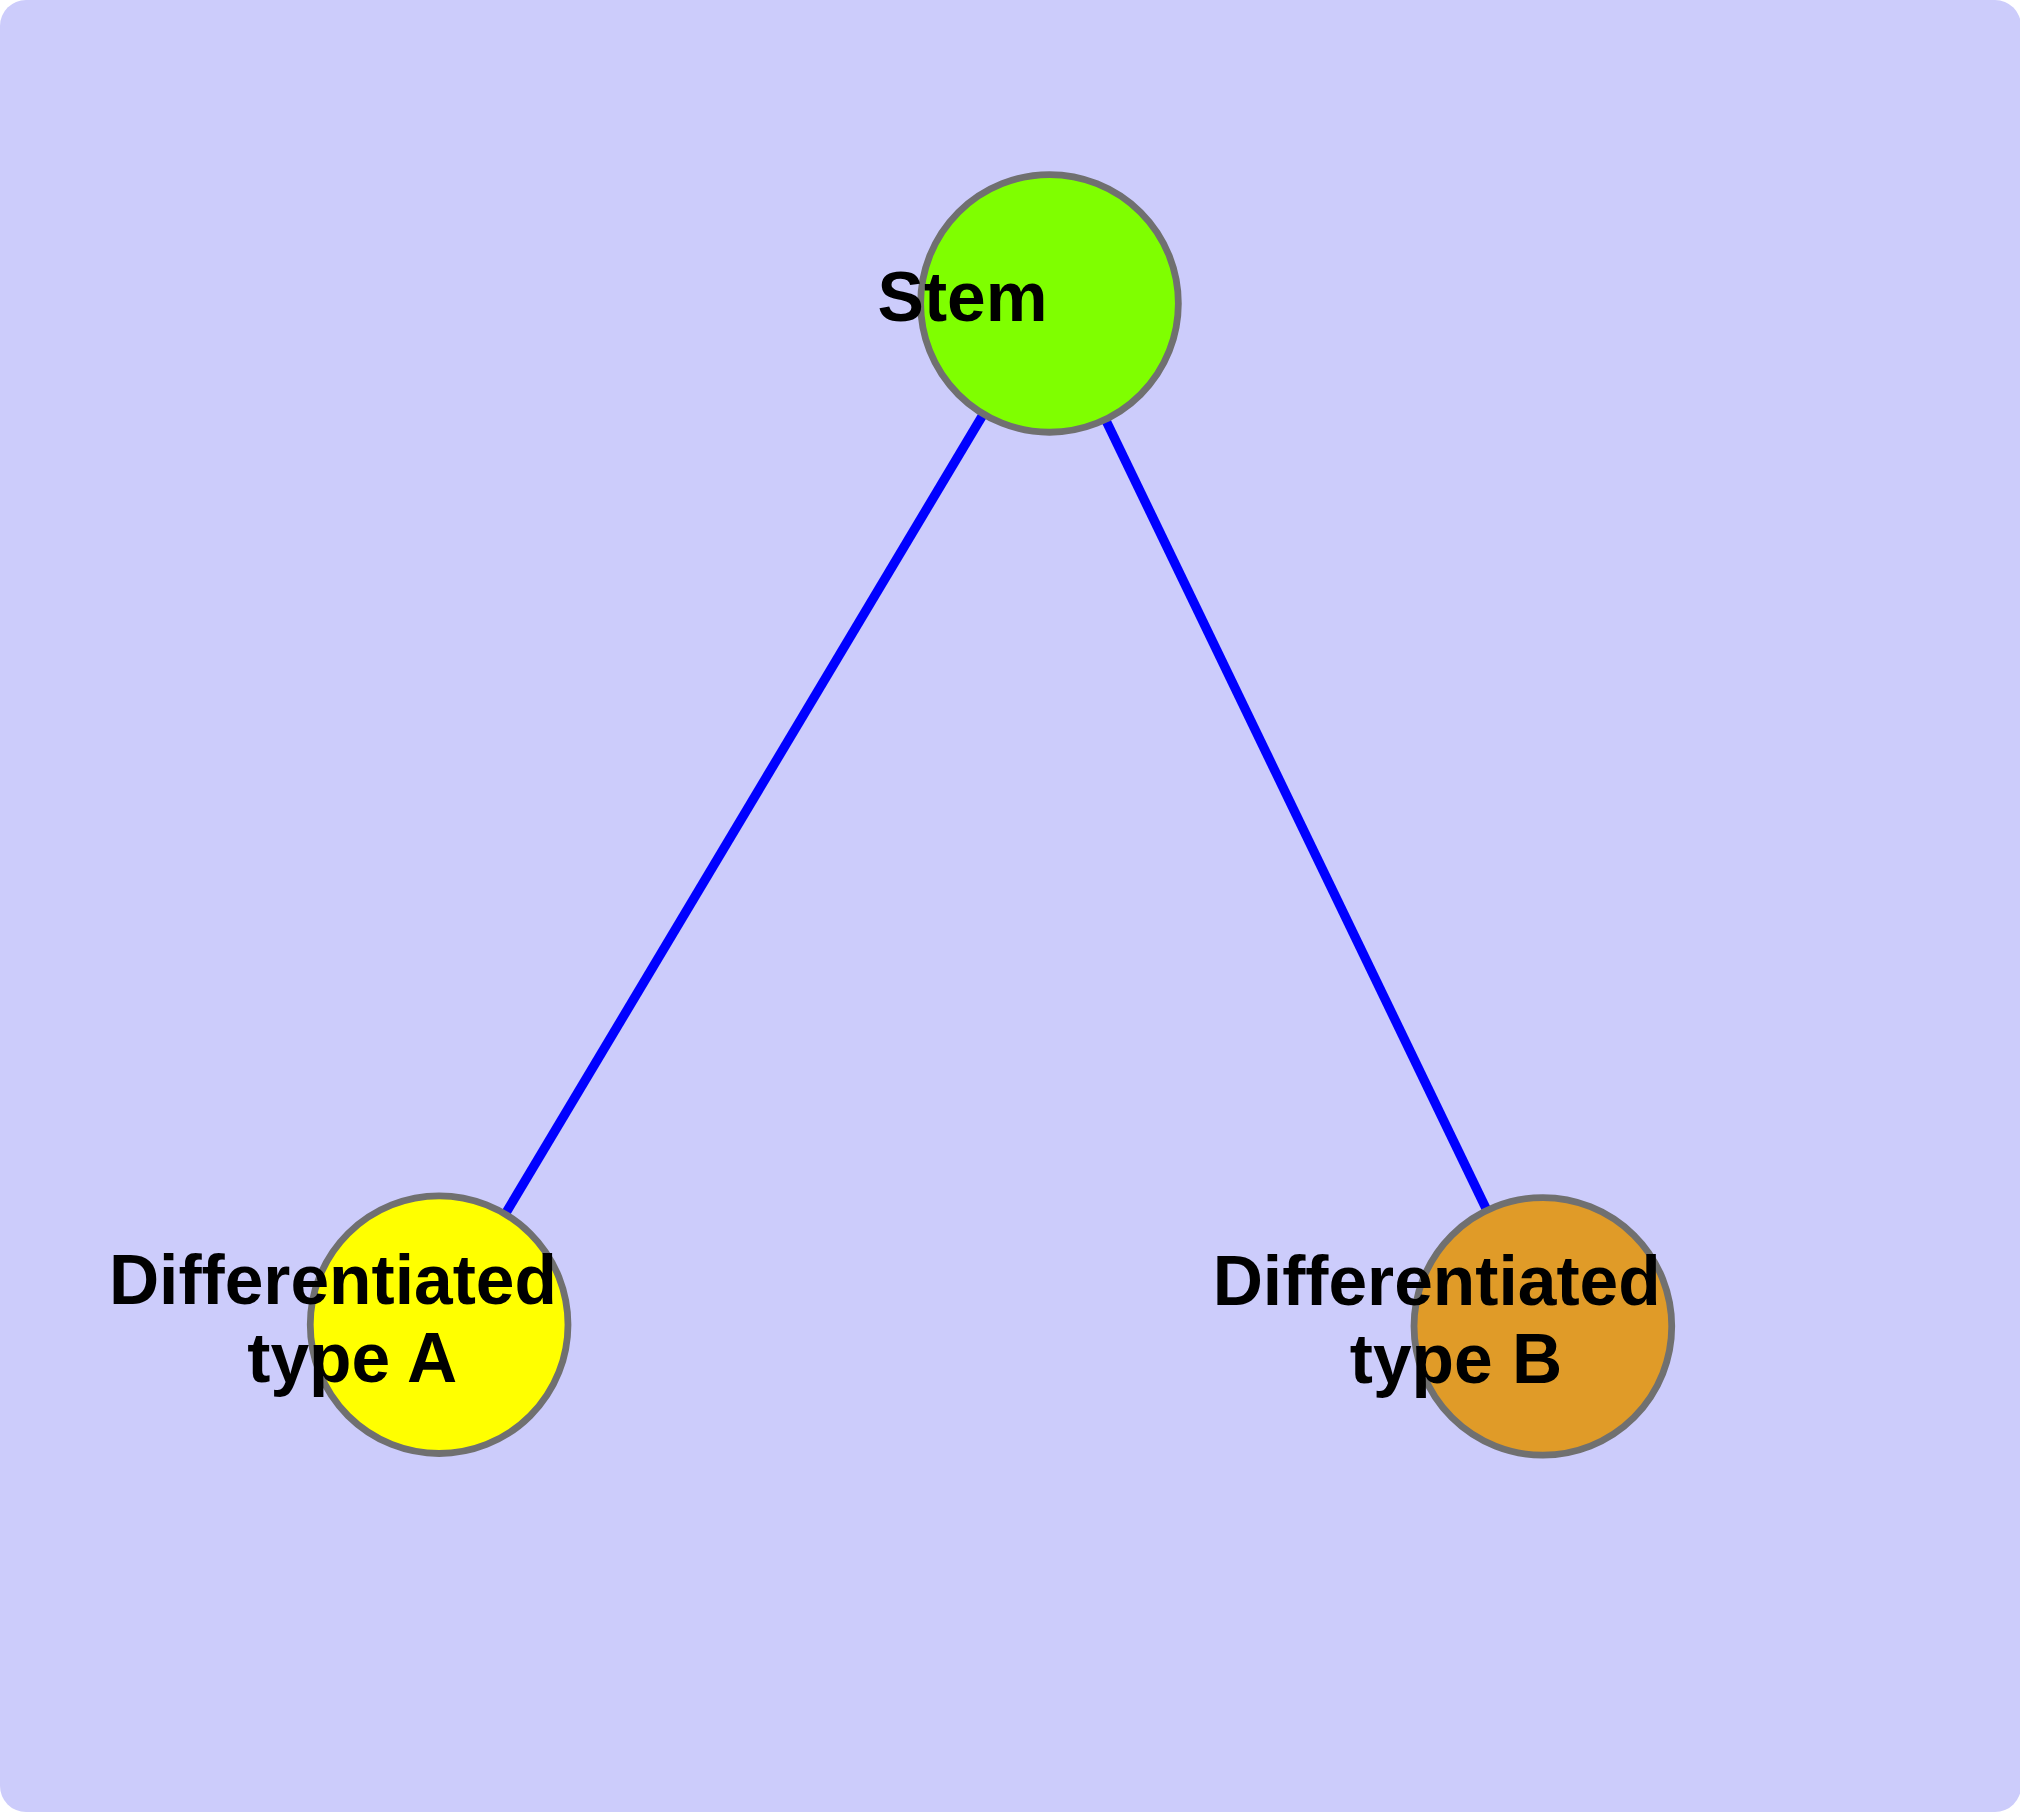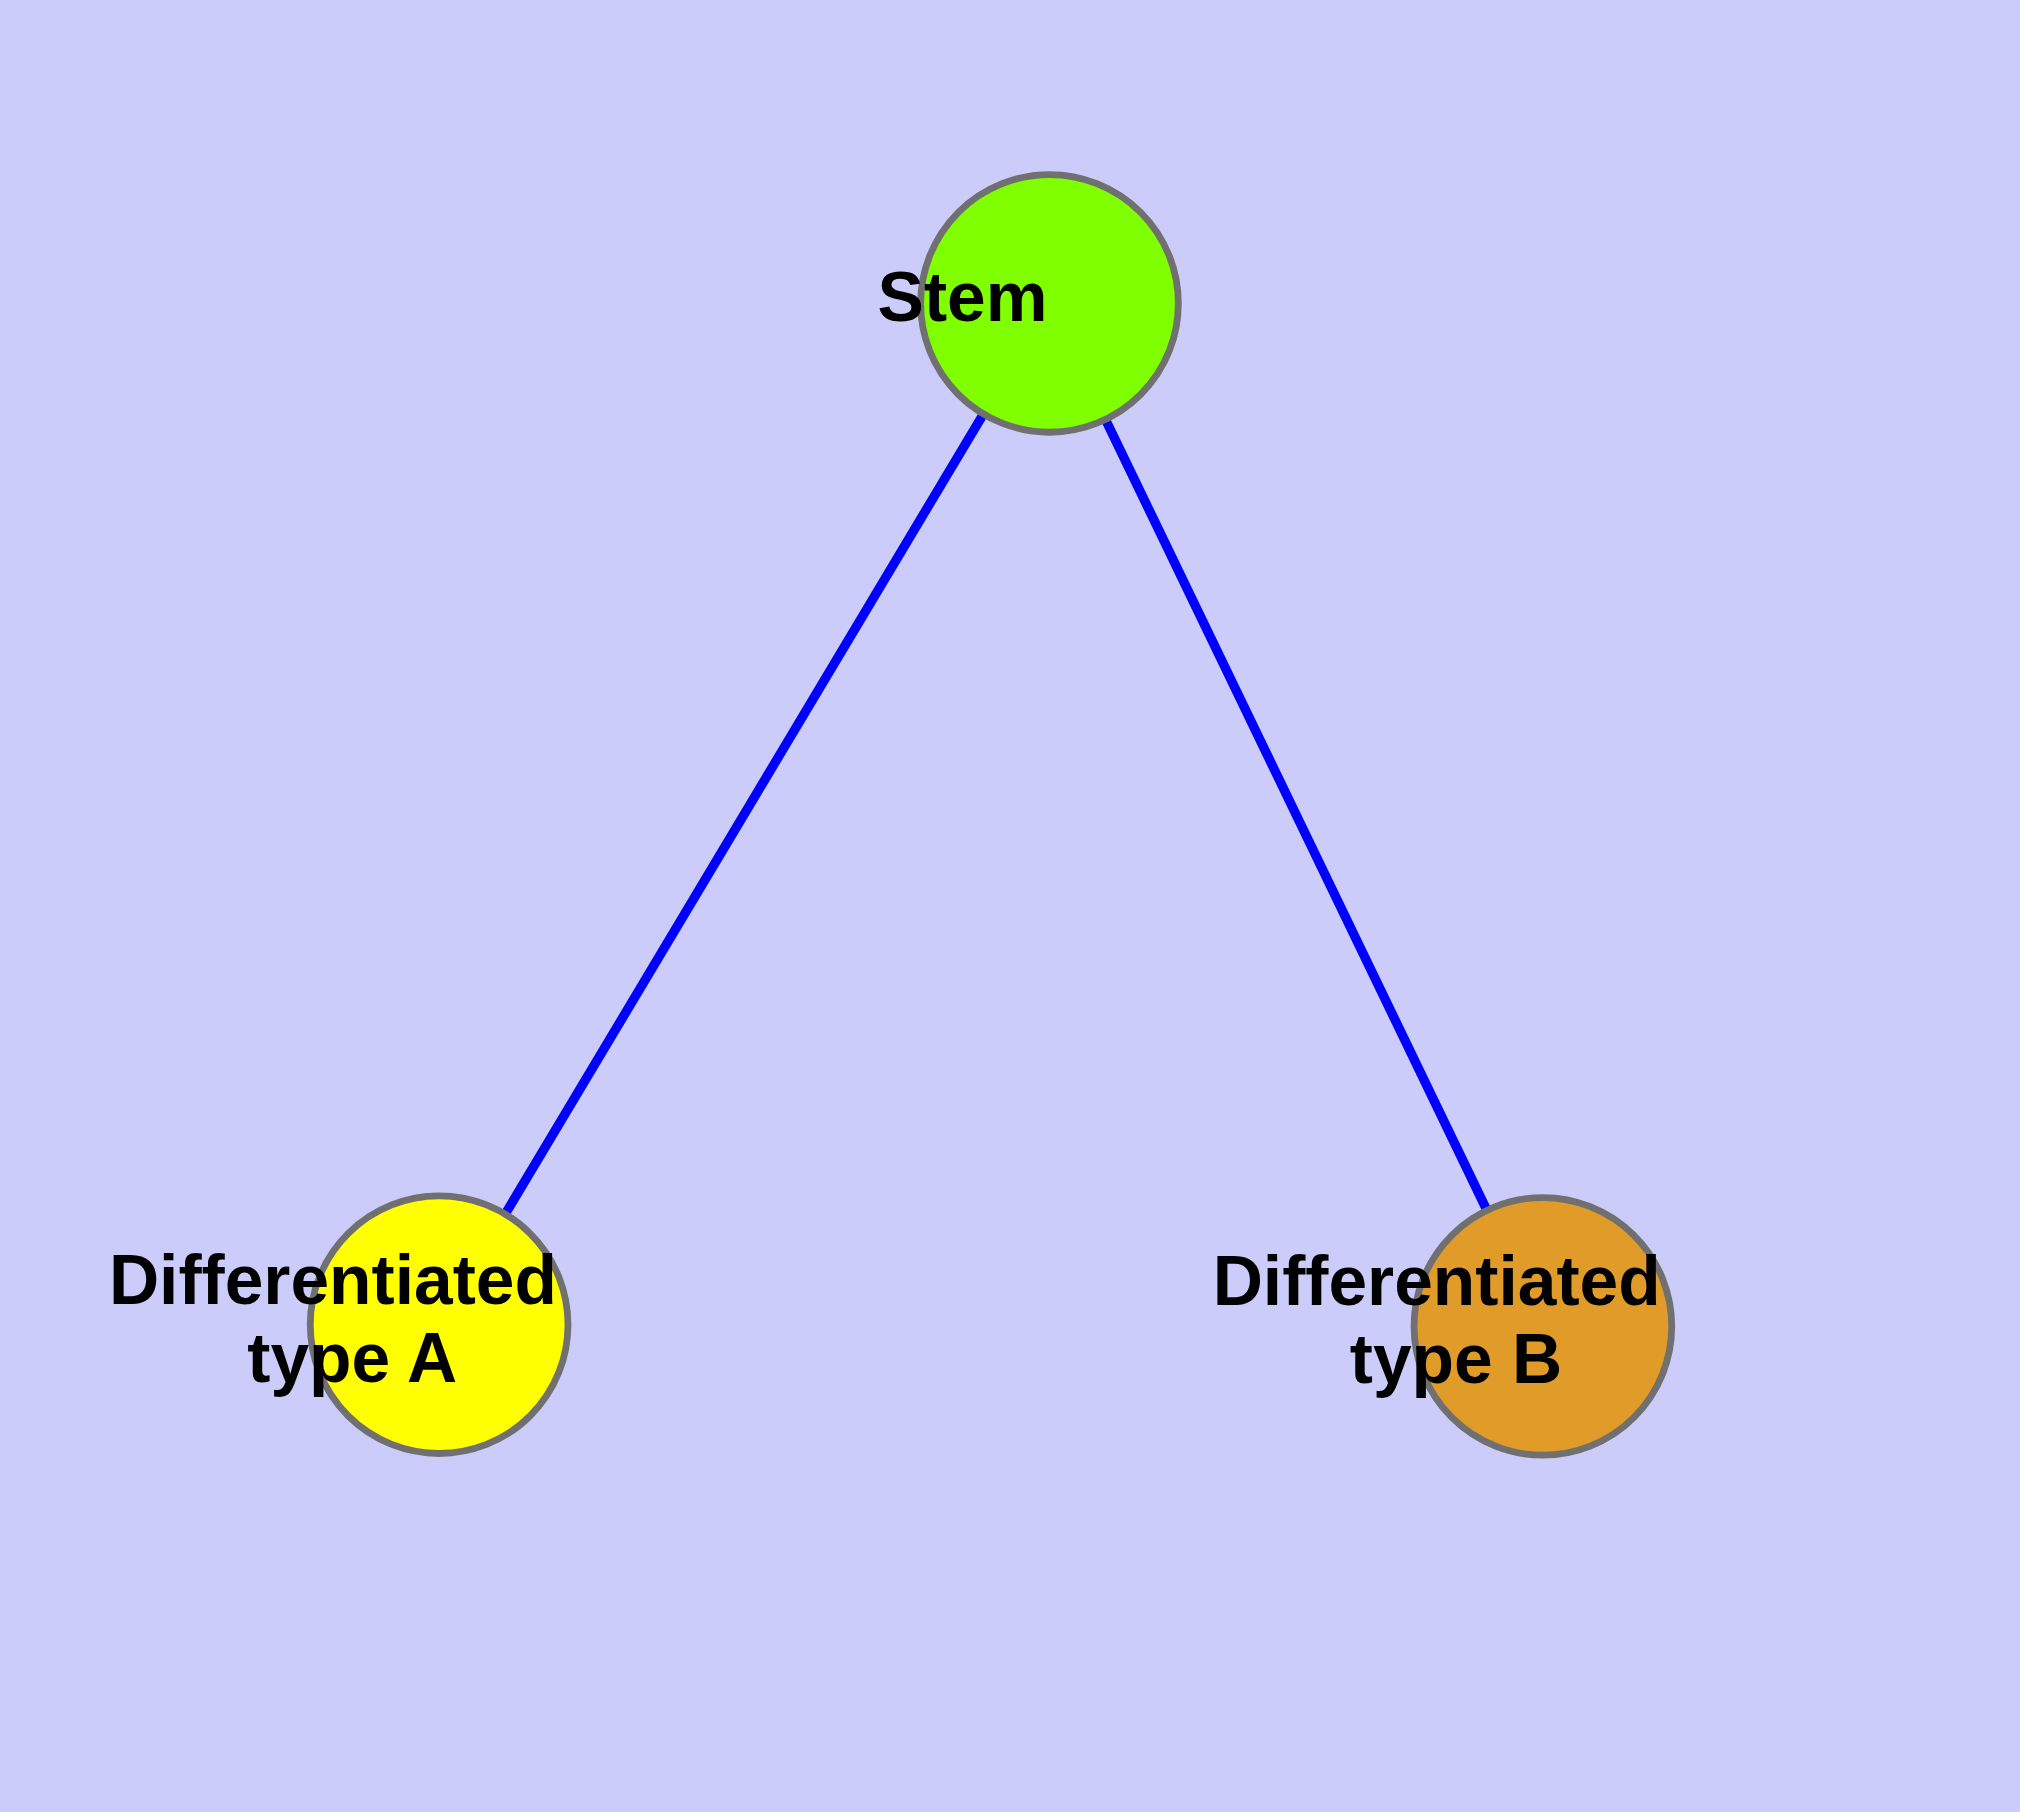--- a/index.html
+++ b/index.html
@@ -32,21 +32,21 @@
     fill: #000000;
     text-anchor: middle;
     dominant-baseline: middle;
     paint-order: normal;
     white-space: pre;
   }
 </style>
 </head>
 <body>
 
-<div id="stage" style="width: 2021px; height: 1812px;">
+<div id="stage" style="width: 2021px; height: 1812px; border-radius: 26px;">
   <div id="canvas-bg" style="background: rgb(204, 204, 251);"></div>
 
   <svg id="graph-svg" viewBox="0 0 2384 2138" preserveAspectRatio="none" xmlns="http://www.w3.org/2000/svg" style="width: 2021px; height: 1812px;">
 
     <g id="edges-layer">
       <line class="edge" id="edge-0" x1="1238" y1="358" x2="518" y2="1563" stroke="#0000ff" stroke-width="11" stroke-linecap="butt"></line>
       <line class="edge" id="edge-1" x1="1238" y1="358" x2="1820" y2="1565" stroke="#0000ff" stroke-width="11" stroke-linecap="butt"></line>
     </g>
 
     <g id="nodes-layer">

